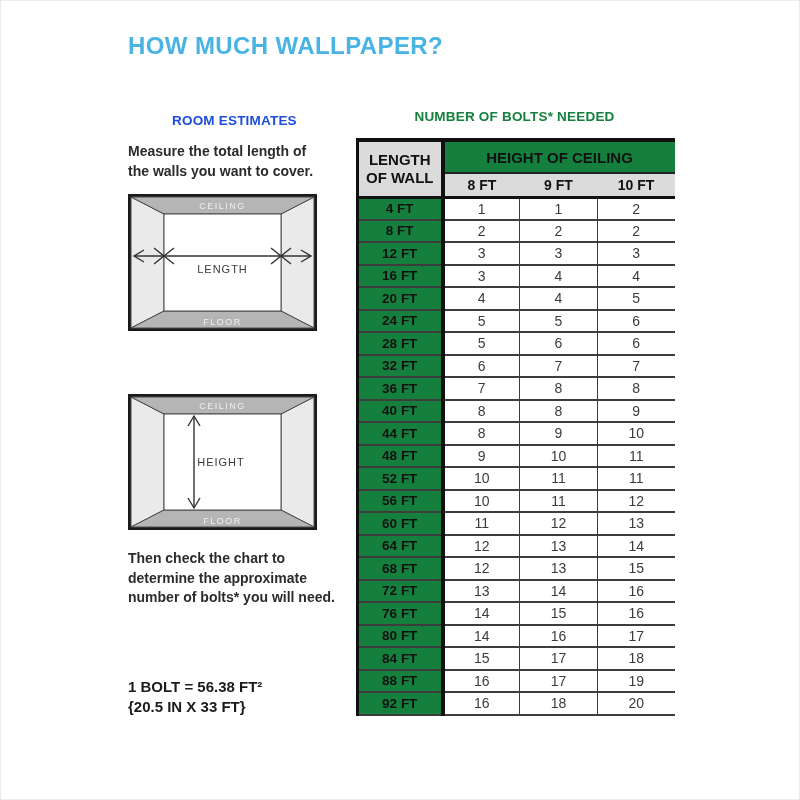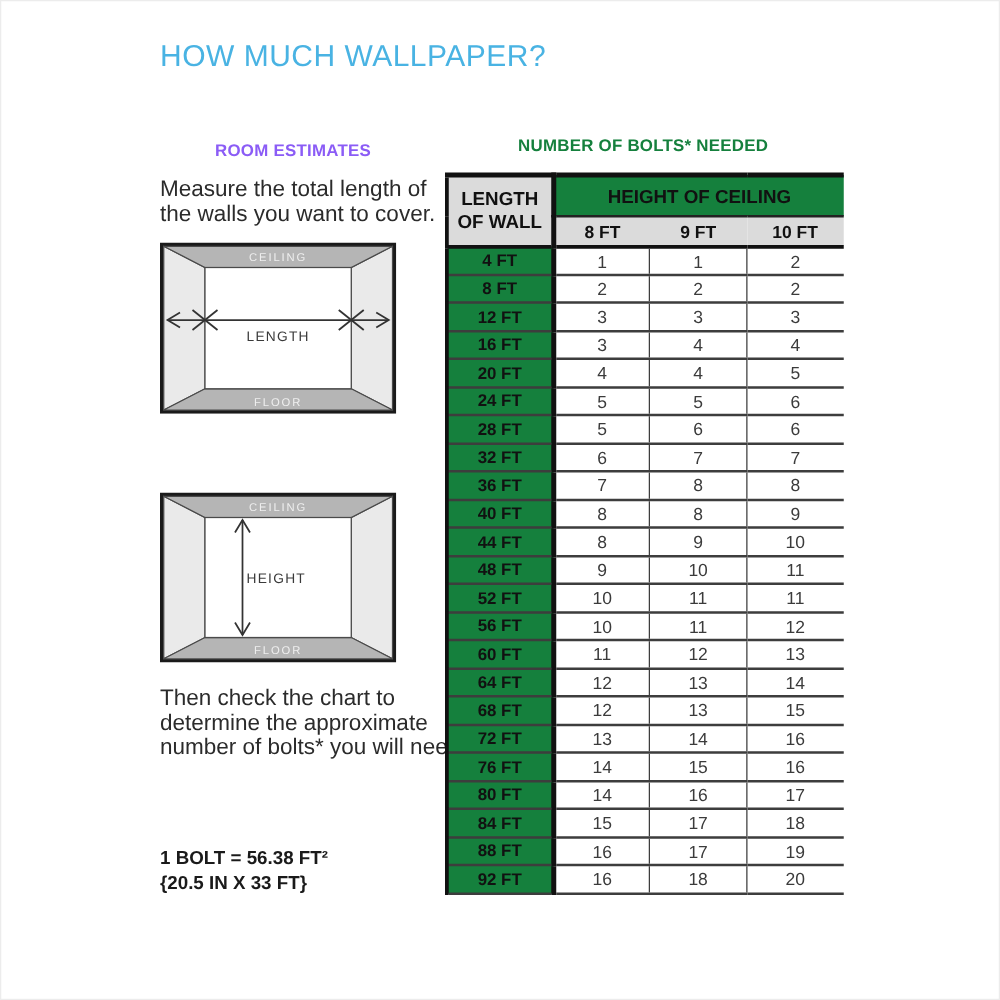--- a/index.html
+++ b/index.html
@@ -4,31 +4,31 @@
 <style>
   html,body{margin:0;padding:0;}
   body{
     width:800px;height:800px;background:#ffffff;position:relative;
     font-family:"Liberation Sans","DejaVu Sans",sans-serif;
     overflow:hidden;
   }
   .page{position:absolute;inset:0;border:1px solid #ececec;box-sizing:border-box;}
   .title{
     position:absolute;left:127px;top:31px;margin:0;
-    font-size:24px;font-weight:normal;color:#49b3e3;letter-spacing:.4px;
+    font-size:24px;font-weight:bold;color:#49b3e3;letter-spacing:.4px;
     white-space:nowrap;
   }
   .subhead{
-    position:absolute;margin:0;font-size:13.5px;font-weight:bold;color:#8b5cf6;
+    position:absolute;margin:0;font-size:13.5px;font-weight:bold;color:#1d4ed8;
     letter-spacing:.2px;white-space:pre-line;padding-left:44px;
   }
   .lefthead{left:127px;top:112px;}
   .para{
-    position:absolute;left:127px;margin:0;font-size:18px;color:#2b2b2b;
-    line-height:19.5px;white-space:pre-line;
+    position:absolute;left:127px;margin:0;font-size:14px;color:#2b2b2b;
+    line-height:19.5px;white-space:pre-line;font-weight:bold;
   }
   .step1{top:141px;}
   .step2{top:346px;}
   .step3{top:548px;}
   .boldnote{font-weight:bold;font-size:15px;color:#1a1a1a;line-height:20px;}
   .note{top:633px;}
   .equation{top:676px;}
   .diagram{position:absolute;left:127px;}
   .diagram1{top:193px;}
   .diagram2{top:393px;}

